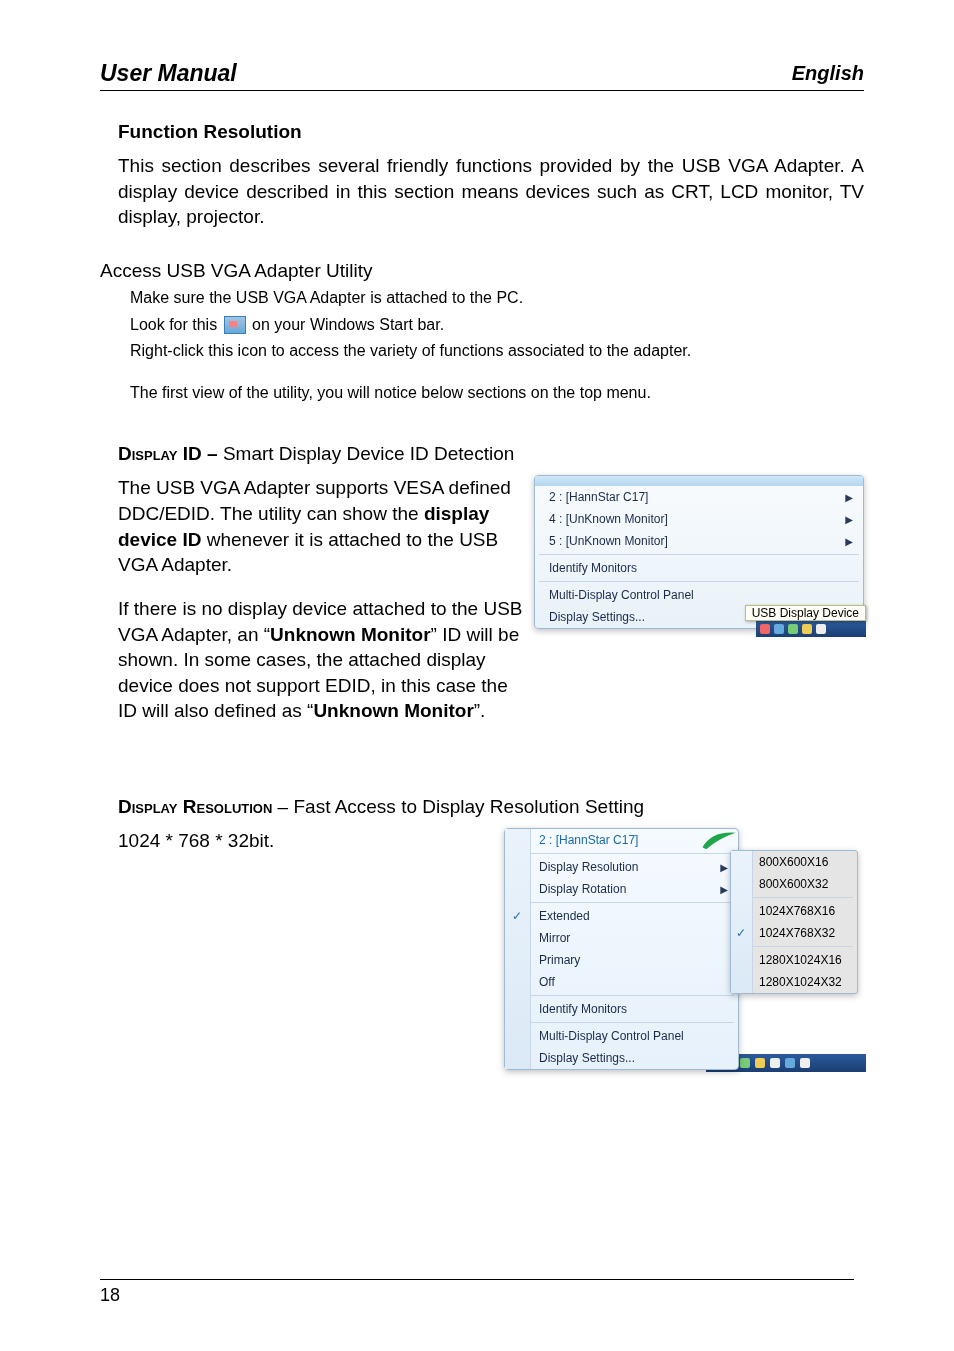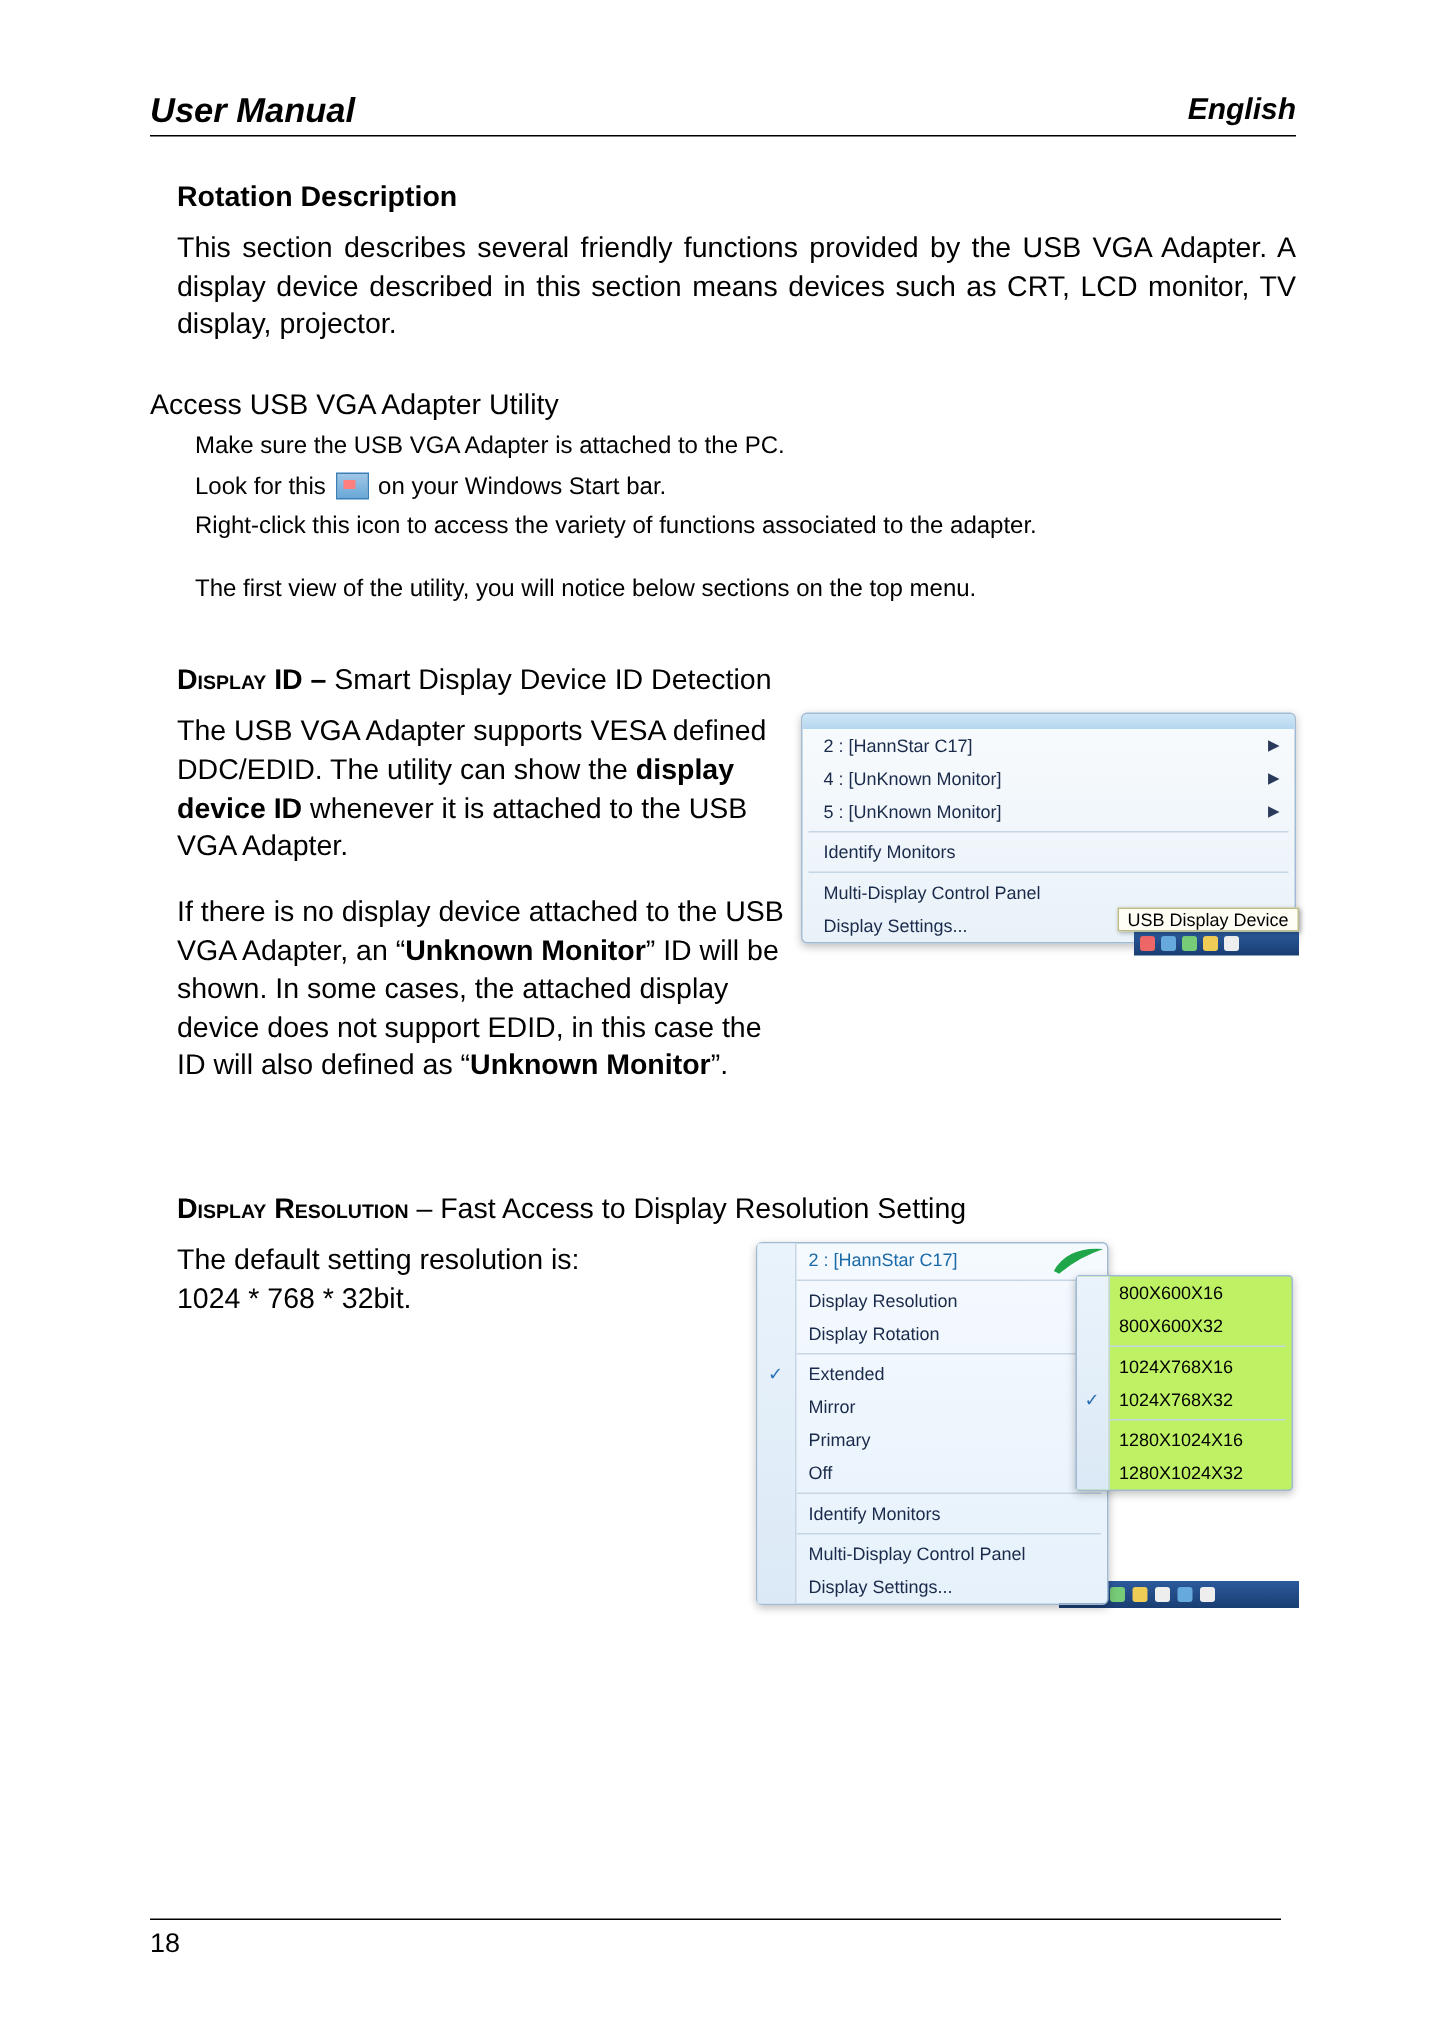--- a/index.html
+++ b/index.html
@@ -187,24 +187,24 @@
     .menu2-item .arrow { font-size: 10px; color: #2a3a5a; }
     .menu2-item .check {
       position: absolute;
       left: 7px;
       top: 4px;
       font-size: 12px;
       color: #2a6fb5;
     }
     .submenu2 {
       position: absolute;
-      left: 213px;
+      left: 226px;
       top: 22px;
-      width: 145px;
-      background: #bef264;
+      width: 128px;
+      background: #e5e5e5;
       border: 1px solid #9fbad2;
       border-radius: 3px;
       box-shadow: 0 2px 6px rgba(0,0,0,.25);
       font-size: 12px;
       z-index: 2;
     }
     .submenu2 .left-gutter2 {
       position: absolute;
       left: 0; top: 0; bottom: 0;
       width: 22px;
@@ -251,21 +251,21 @@
     }
   </style>
 </head>
 <body>
 
 <div class="header-row">
   <div class="header-left">User Manual</div>
   <div class="header-right">English</div>
 </div>
 
-<div class="section-title">Rotation Description</div>
+<div class="section-title">Function Resolution</div>
 <div class="para">
   <span>This section describes several friendly functions provided by the USB VGA Adapter.  A display device described in this section means devices such as CRT, LCD monitor, TV display, projector.</span>
 </div>
 
 <div class="subhead">Access USB VGA Adapter Utility</div>
 <div class="indent1">Make sure the USB VGA Adapter is attached to the PC.</div>
 <div class="indent1">
   <span>Look for this </span>
   <span class="icon-box"></span>
   <span> on your Windows Start bar.</span>
@@ -324,21 +324,20 @@
     </div>
   </div>
 </div>
 
 <div class="heading-line" style="margin-top:72px;">
   <span class="smallcaps-lead">Display Resolution</span><span> – Fast Access to Display Resolution Setting</span>
 </div>
 
 <div class="two-col">
   <div class="text-col">
-    <p>The default setting resolution is:</p>
     <p>1024 * 768 * 32bit.</p>
   </div>
 
   <div class="menu-shot-2-wrap">
     <div class="menu2">
       <div class="left-gutter"></div>
       <div class="menu2-item" style="color:#1a6aa8;">
         <span>2 : [HannStar C17]</span>
         <span class="swoosh">
           <svg viewBox="0 0 40 24">

